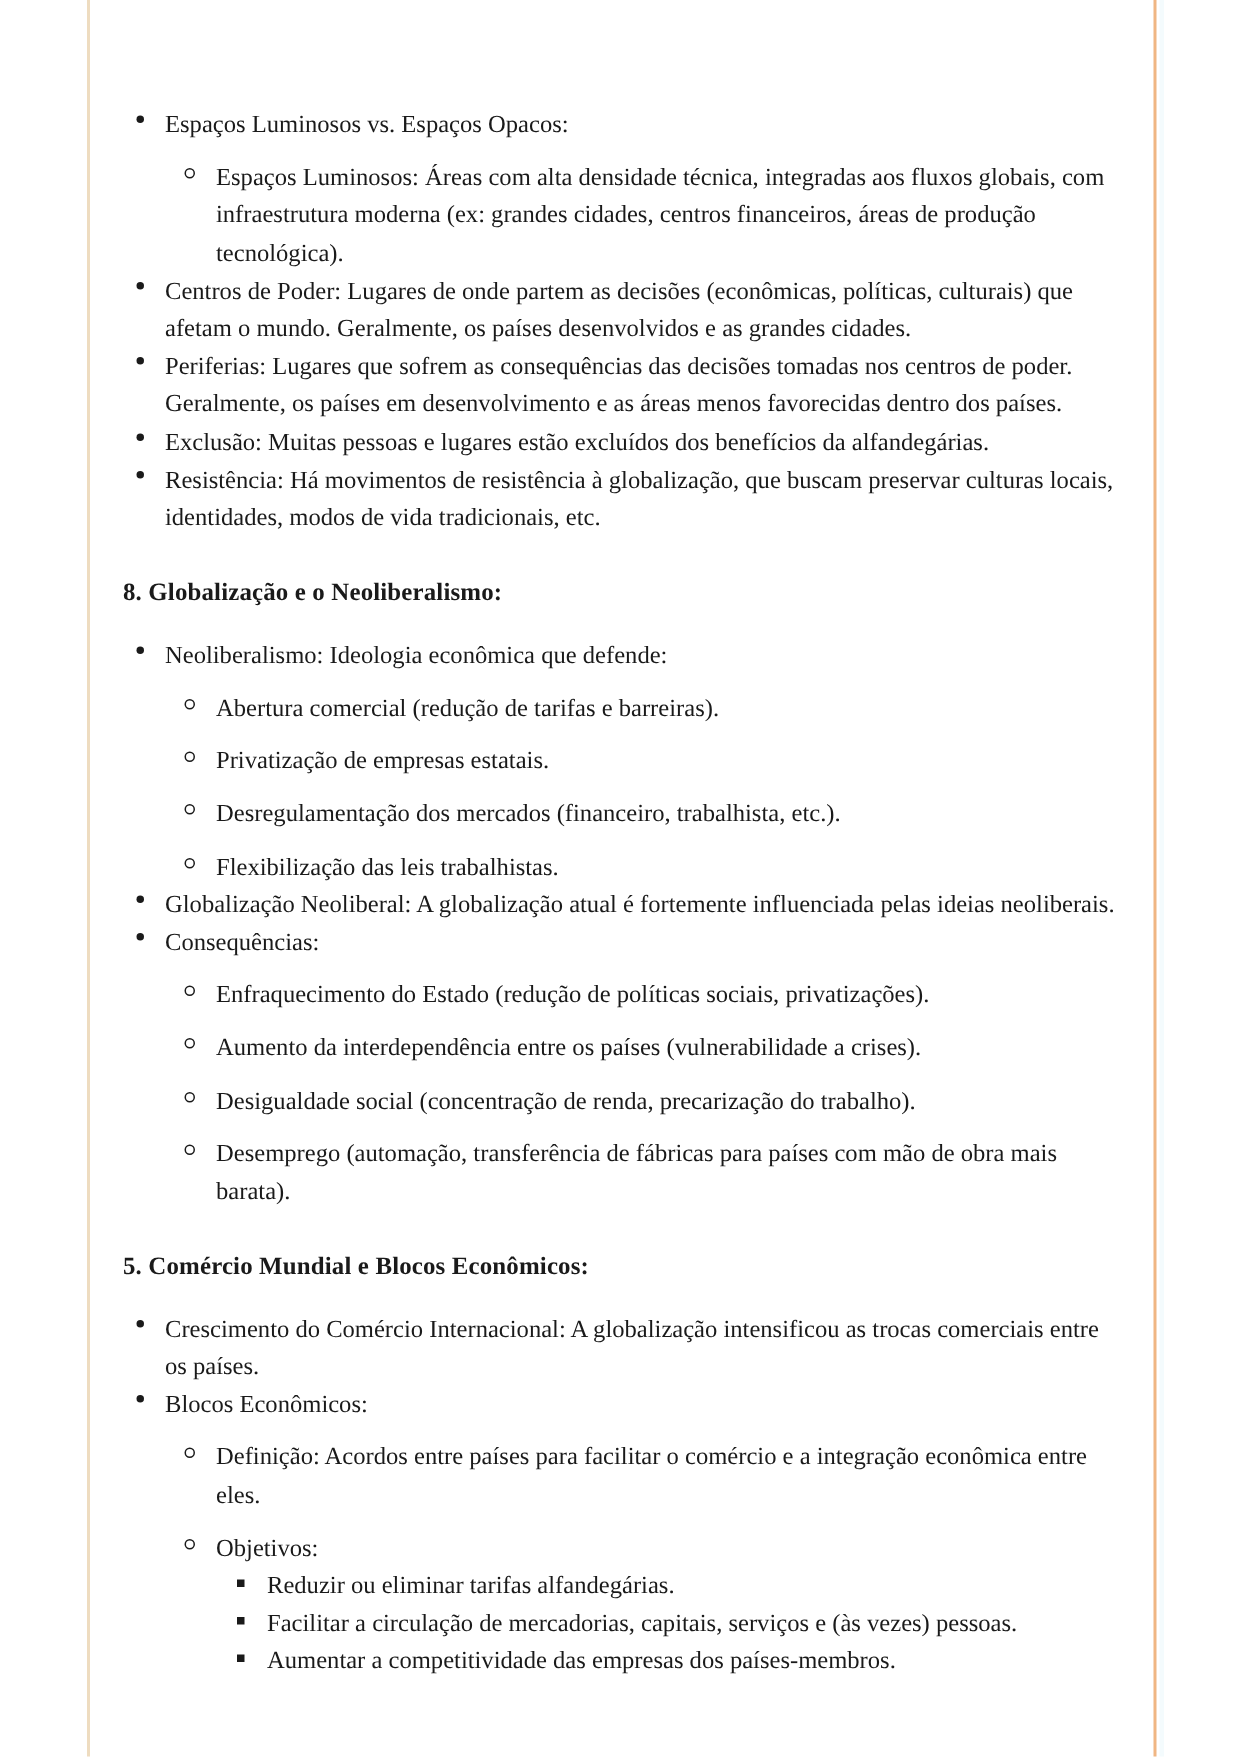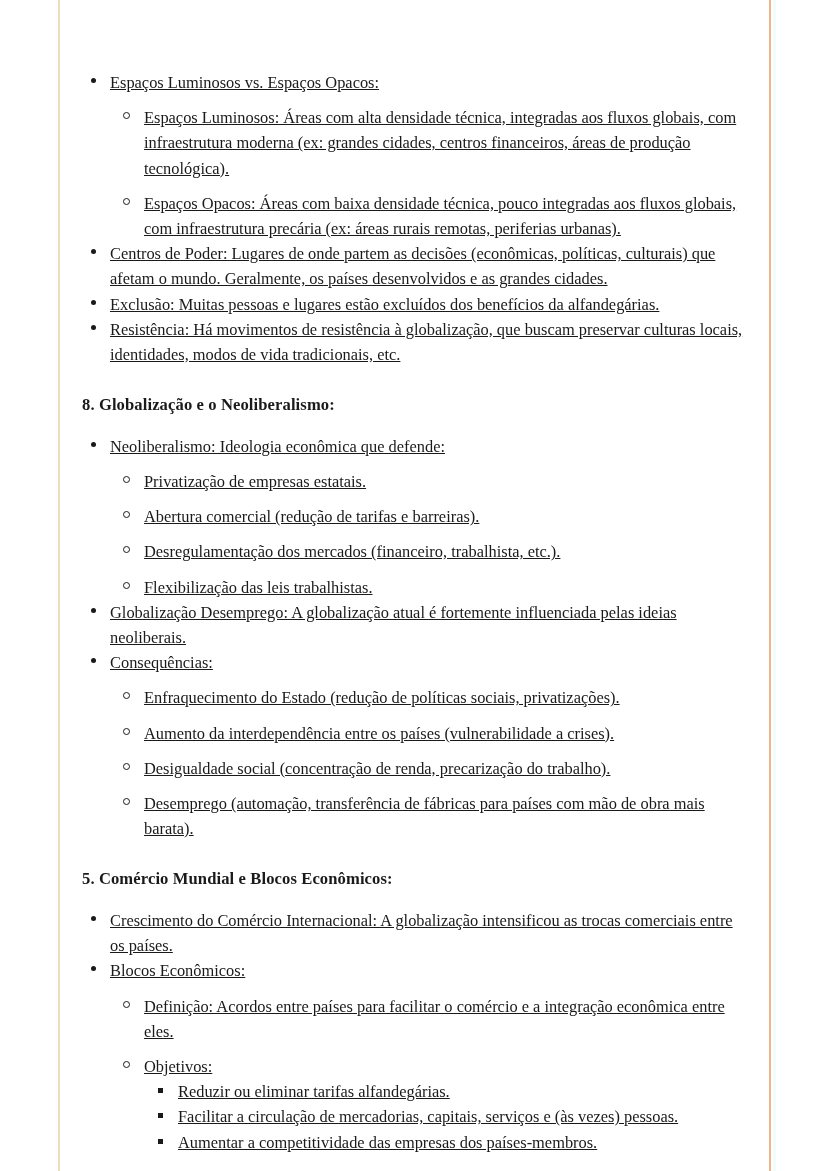--- a/index.html
+++ b/index.html
@@ -51,21 +51,21 @@
     letter-spacing: .1px;
     margin: 27px 0 18px 0;
   }
 
   
   ul.lvl1, ul.lvl2, ul.lvl3 {
     list-style: none;
     margin: 0;
     padding: 0;
   }
-  ul.lvl1 { margin: 0; text-decoration: underline; }
+  ul.lvl1 { margin: 0; }
 
   li.item {
     position: relative;
     font-size: 16.4px;
     line-height: 25.2px;
     letter-spacing: 0;
   }
   li.item > .txt { display: block; }
 
   
@@ -141,66 +141,66 @@
 <div class="content" id="content">
     <ul class="lvl1">
       <li class="item">
         <span class="mk"></span>
         <span class="txt">Espaços Luminosos vs. Espaços Opacos:</span>
         <ul class="lvl2">
           <li class="item">
             <span class="mk"></span>
             <span class="txt">Espaços Luminosos: Áreas com alta densidade técnica, integradas aos fluxos globais, com infraestrutura moderna (ex: grandes cidades, centros financeiros, áreas de produção tecnológica).</span>
           </li>
-          <li class="item">
-            <span class="mk"></span>
-            <span class="txt">Espaços Opacos: Áreas com baixa densidade técnica, pouco integradas aos fluxos globais, com infraestrutura precária (ex: áreas rurais remotas, periferias urbanas).</span>
-          </li>
         </ul>
       </li>
       <li class="item">
         <span class="mk"></span>
         <span class="txt">Centros de Poder: Lugares de onde partem as decisões (econômicas, políticas, culturais) que afetam o mundo. Geralmente, os países desenvolvidos e as grandes cidades.</span>
+      </li>
+      <li class="item">
+        <span class="mk"></span>
+        <span class="txt">Periferias: Lugares que sofrem as consequências das decisões tomadas nos centros de poder. Geralmente, os países em desenvolvimento e as áreas menos favorecidas dentro dos países.</span>
       </li>
       <li class="item">
         <span class="mk"></span>
         <span class="txt">Exclusão: Muitas pessoas e lugares estão excluídos dos benefícios da alfandegárias.</span>
       </li>
       <li class="item">
         <span class="mk"></span>
         <span class="txt">Resistência: Há movimentos de resistência à globalização, que buscam preservar culturas locais, identidades, modos de vida tradicionais, etc.</span>
       </li>
     </ul>
     <div class="section-heading">8. Globalização e o Neoliberalismo:</div>
     <ul class="lvl1">
       <li class="item">
         <span class="mk"></span>
         <span class="txt">Neoliberalismo: Ideologia econômica que defende:</span>
         <ul class="lvl2">
           <li class="item">
             <span class="mk"></span>
+            <span class="txt">Abertura comercial (redução de tarifas e barreiras).</span>
+          </li>
+          <li class="item">
+            <span class="mk"></span>
             <span class="txt">Privatização de empresas estatais.</span>
           </li>
           <li class="item">
             <span class="mk"></span>
-            <span class="txt">Abertura comercial (redução de tarifas e barreiras).</span>
-          </li>
-          <li class="item">
-            <span class="mk"></span>
             <span class="txt">Desregulamentação dos mercados (financeiro, trabalhista, etc.).</span>
           </li>
           <li class="item">
             <span class="mk"></span>
             <span class="txt">Flexibilização das leis trabalhistas.</span>
           </li>
         </ul>
       </li>
       <li class="item">
         <span class="mk"></span>
-        <span class="txt">Globalização Desemprego: A globalização atual é fortemente influenciada pelas ideias neoliberais.</span>
+        <span class="txt">Globalização Neoliberal: A globalização atual é fortemente influenciada pelas ideias neoliberais.</span>
       </li>
       <li class="item">
         <span class="mk"></span>
         <span class="txt">Consequências:</span>
         <ul class="lvl2">
           <li class="item">
             <span class="mk"></span>
             <span class="txt">Enfraquecimento do Estado (redução de políticas sociais, privatizações).</span>
           </li>
           <li class="item">

